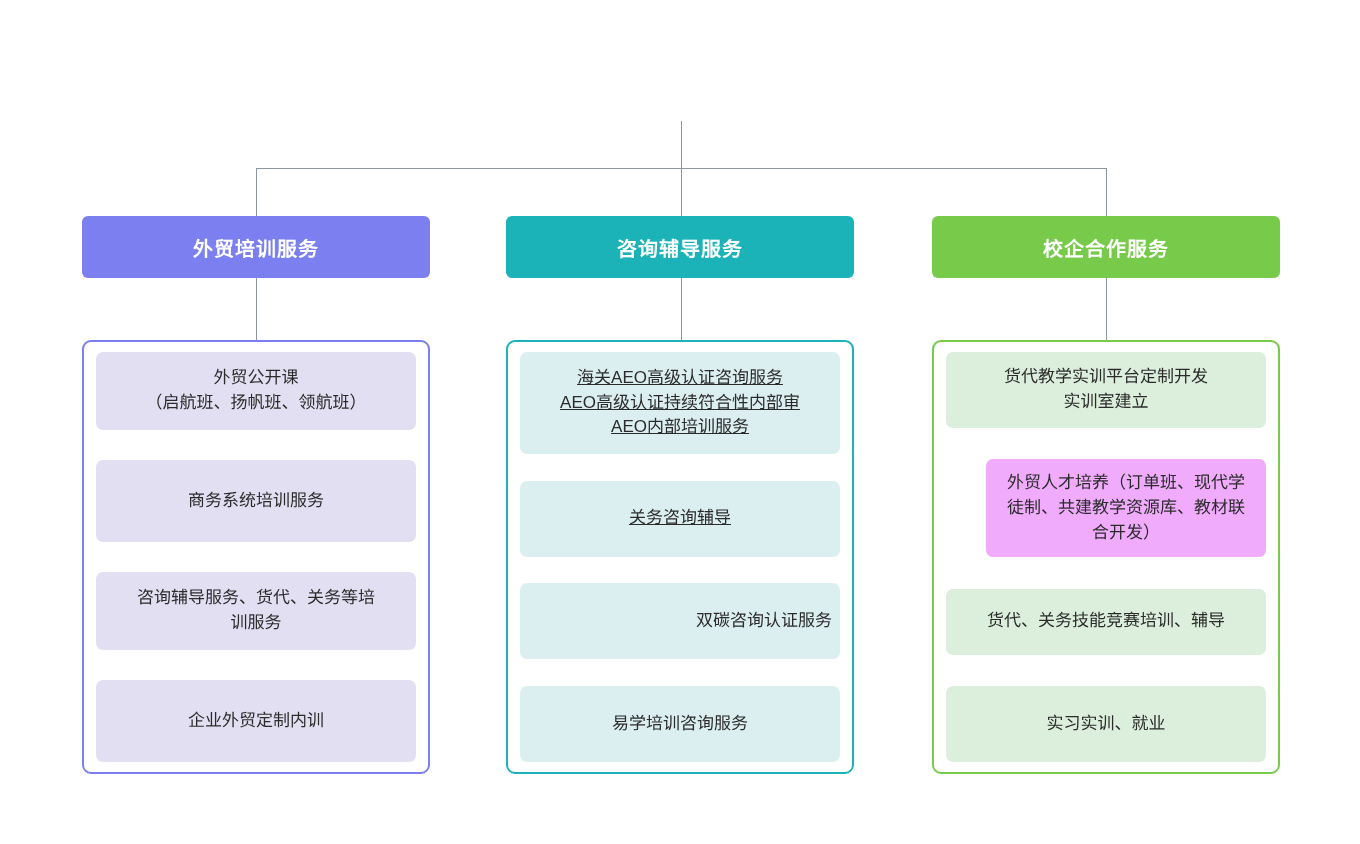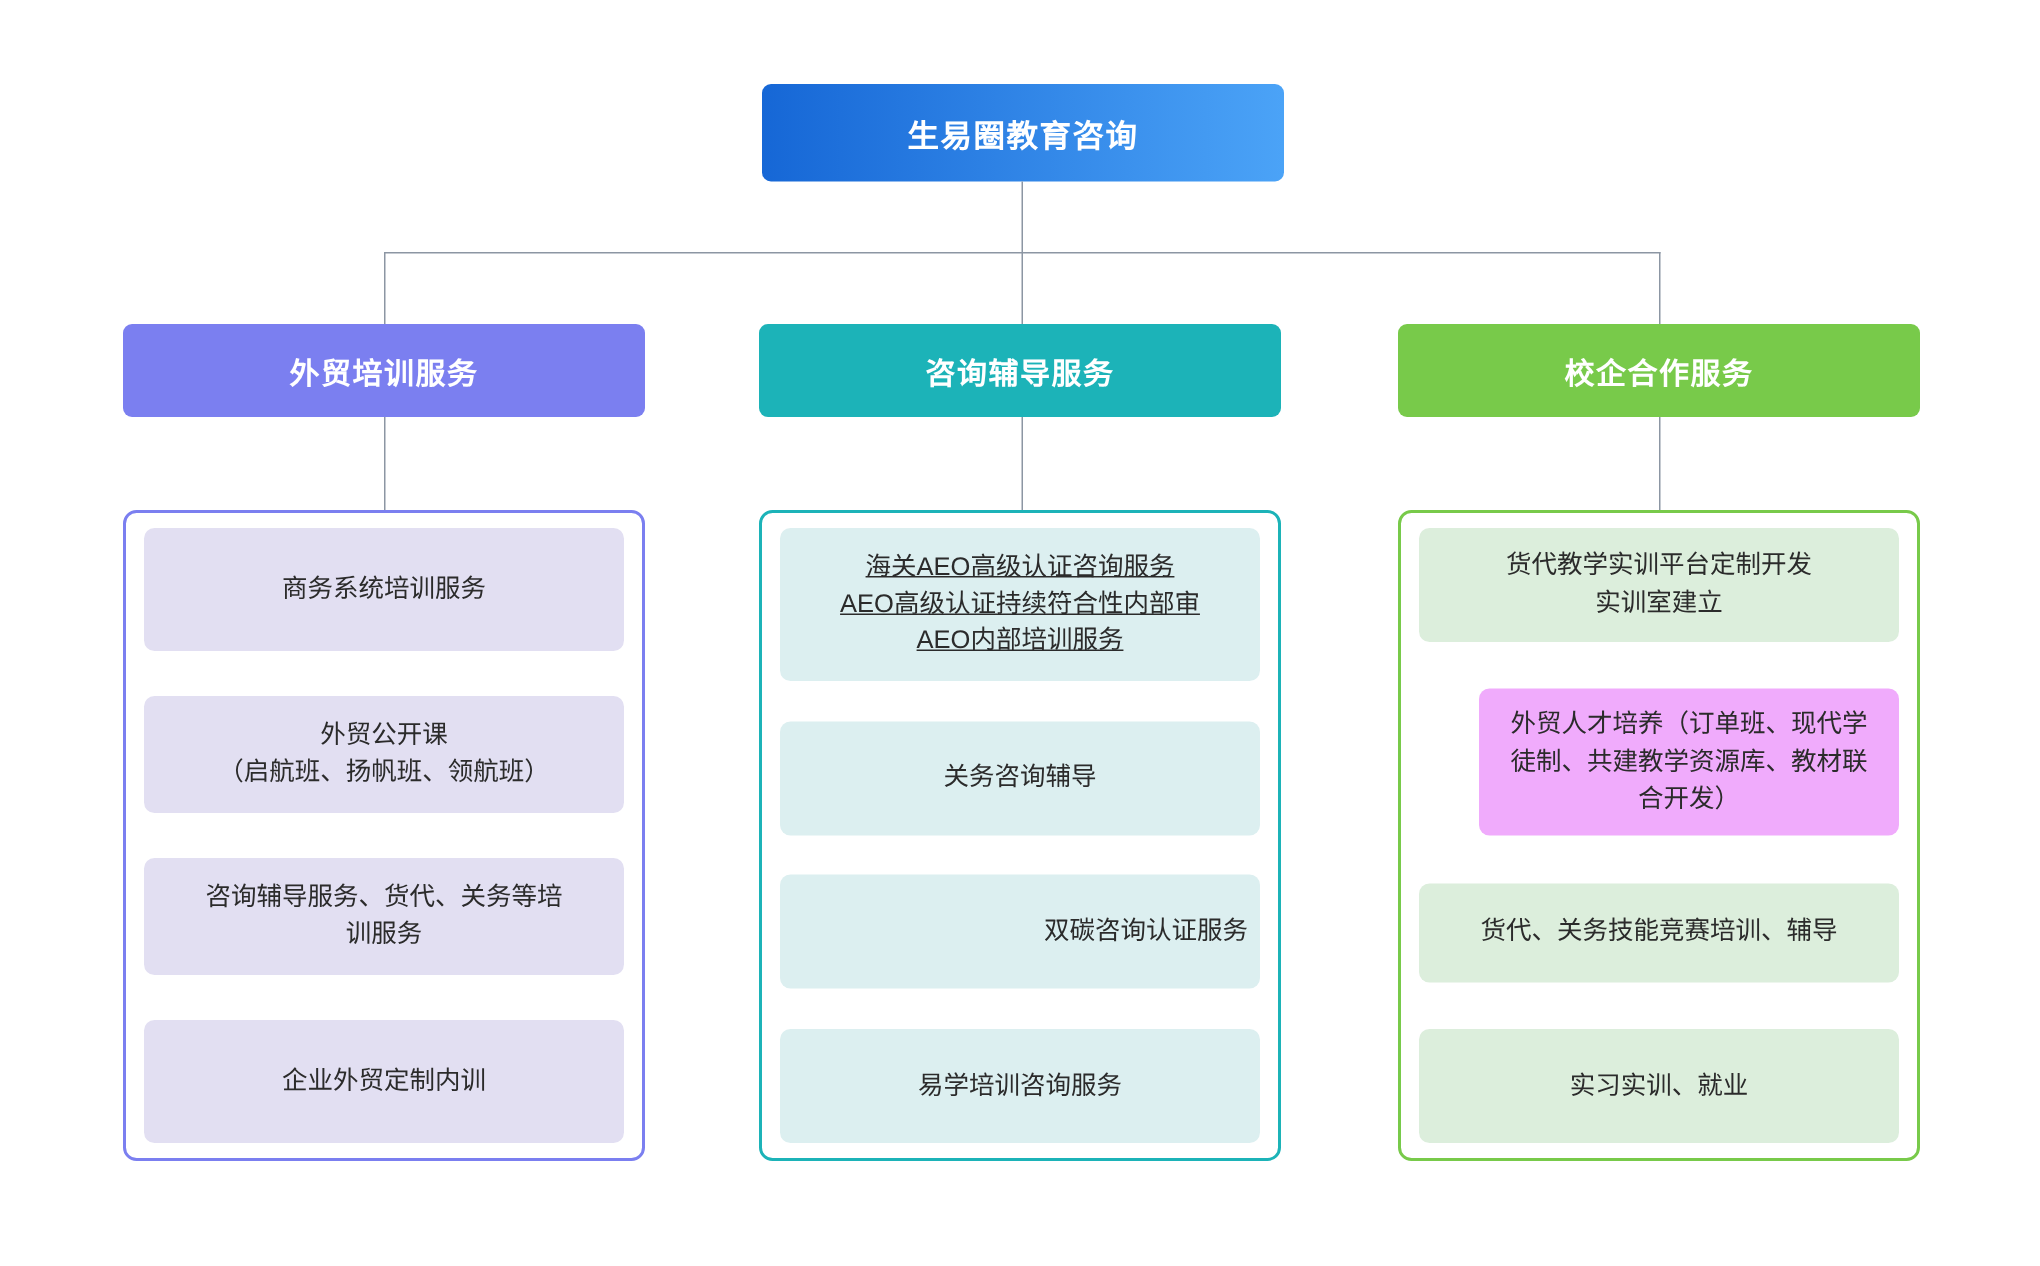--- a/index.html
+++ b/index.html
@@ -113,45 +113,42 @@
   .col-3 .service-item.h-a { flex: 0 0 76px; }
   .col-3 .service-item.h-b { flex: 0 0 98px; }
   .col-3 .service-item.h-c { flex: 0 0 66px; }
   .col-3 .service-item.h-d { flex: 0 0 76px; }
 </style>
 </head>
 <body>
 
 <div id="diagram-root">
 
-  <div class="root-node" style="background: linear-gradient(90deg, rgb(22, 103, 214) 0%, rgb(75, 163, 247) 100%);">
-    <span>生易圈教育咨询</span>
-  </div>
 
   <div class="connector v-line" style="left: 681px; top: 121px; height: 47px; background: rgb(140, 150, 163);"></div>
   <div class="connector h-line" style="left: 256px; top: 168px; width: 851px; background: rgb(140, 150, 163);"></div>
   <div class="connector v-line" style="left: 256px; top: 168px; height: 48px; background: rgb(140, 150, 163);"></div>
   <div class="connector v-line" style="left: 681px; top: 168px; height: 48px; background: rgb(140, 150, 163);"></div>
   <div class="connector v-line" style="left: 1106px; top: 168px; height: 48px; background: rgb(140, 150, 163);"></div>
 
   <div class="connector v-line" style="left: 256px; top: 278px; height: 62px; background: rgb(140, 150, 163);"></div>
   <div class="connector v-line" style="left: 681px; top: 278px; height: 62px; background: rgb(140, 150, 163);"></div>
   <div class="connector v-line" style="left: 1106px; top: 278px; height: 62px; background: rgb(140, 150, 163);"></div>
 
   <div class="column col-1">
     <div class="category-header" style="background: rgb(123, 127, 240);">
       <span>外贸培训服务</span>
     </div>
     <div class="items-container" style="border-color: rgb(123, 127, 240);">
-      <div class="service-item h-b" style="background: rgb(226, 223, 242);">
-        <span class="item-text">商务系统培训服务</span>
-      </div>
       <div class="service-item h-a" style="background: rgb(226, 223, 242);">
         <span class="item-text">外贸公开课
 （启航班、扬帆班、领航班）</span>
+      </div>
+      <div class="service-item h-b" style="background: rgb(226, 223, 242);">
+        <span class="item-text">商务系统培训服务</span>
       </div>
       <div class="service-item h-c" style="background: rgb(226, 223, 242);">
         <span class="item-text">咨询辅导服务、货代、关务等培
 训服务</span>
       </div>
       <div class="service-item h-d" style="background: rgb(226, 223, 242);">
         <span class="item-text">企业外贸定制内训</span>
       </div>
     </div>
   </div>
@@ -159,21 +156,21 @@
   <div class="column col-2">
     <div class="category-header" style="background: rgb(28, 179, 184);">
       <span>咨询辅导服务</span>
     </div>
     <div class="items-container" style="border-color: rgb(28, 179, 184);">
       <div class="service-item h-a" style="background: rgb(220, 239, 240);">
         <span class="item-text">海关AEO高级认证咨询服务
 AEO高级认证持续符合性内部审
 AEO内部培训服务</span>
       </div>
-      <div class="service-item h-b" style="background: rgb(220, 239, 240);">
+      <div class="service-item h-b" style="background: rgb(220, 239, 240); text-decoration: underline;">
         <span class="item-text">关务咨询辅导</span>
       </div>
       <div class="service-item h-c" style="background: rgb(220, 239, 240);">
         <span class="item-text">双碳咨询认证服务</span>
       </div>
       <div class="service-item h-d" style="background: rgb(220, 239, 240);">
         <span class="item-text">易学培训咨询服务</span>
       </div>
     </div>
   </div>

